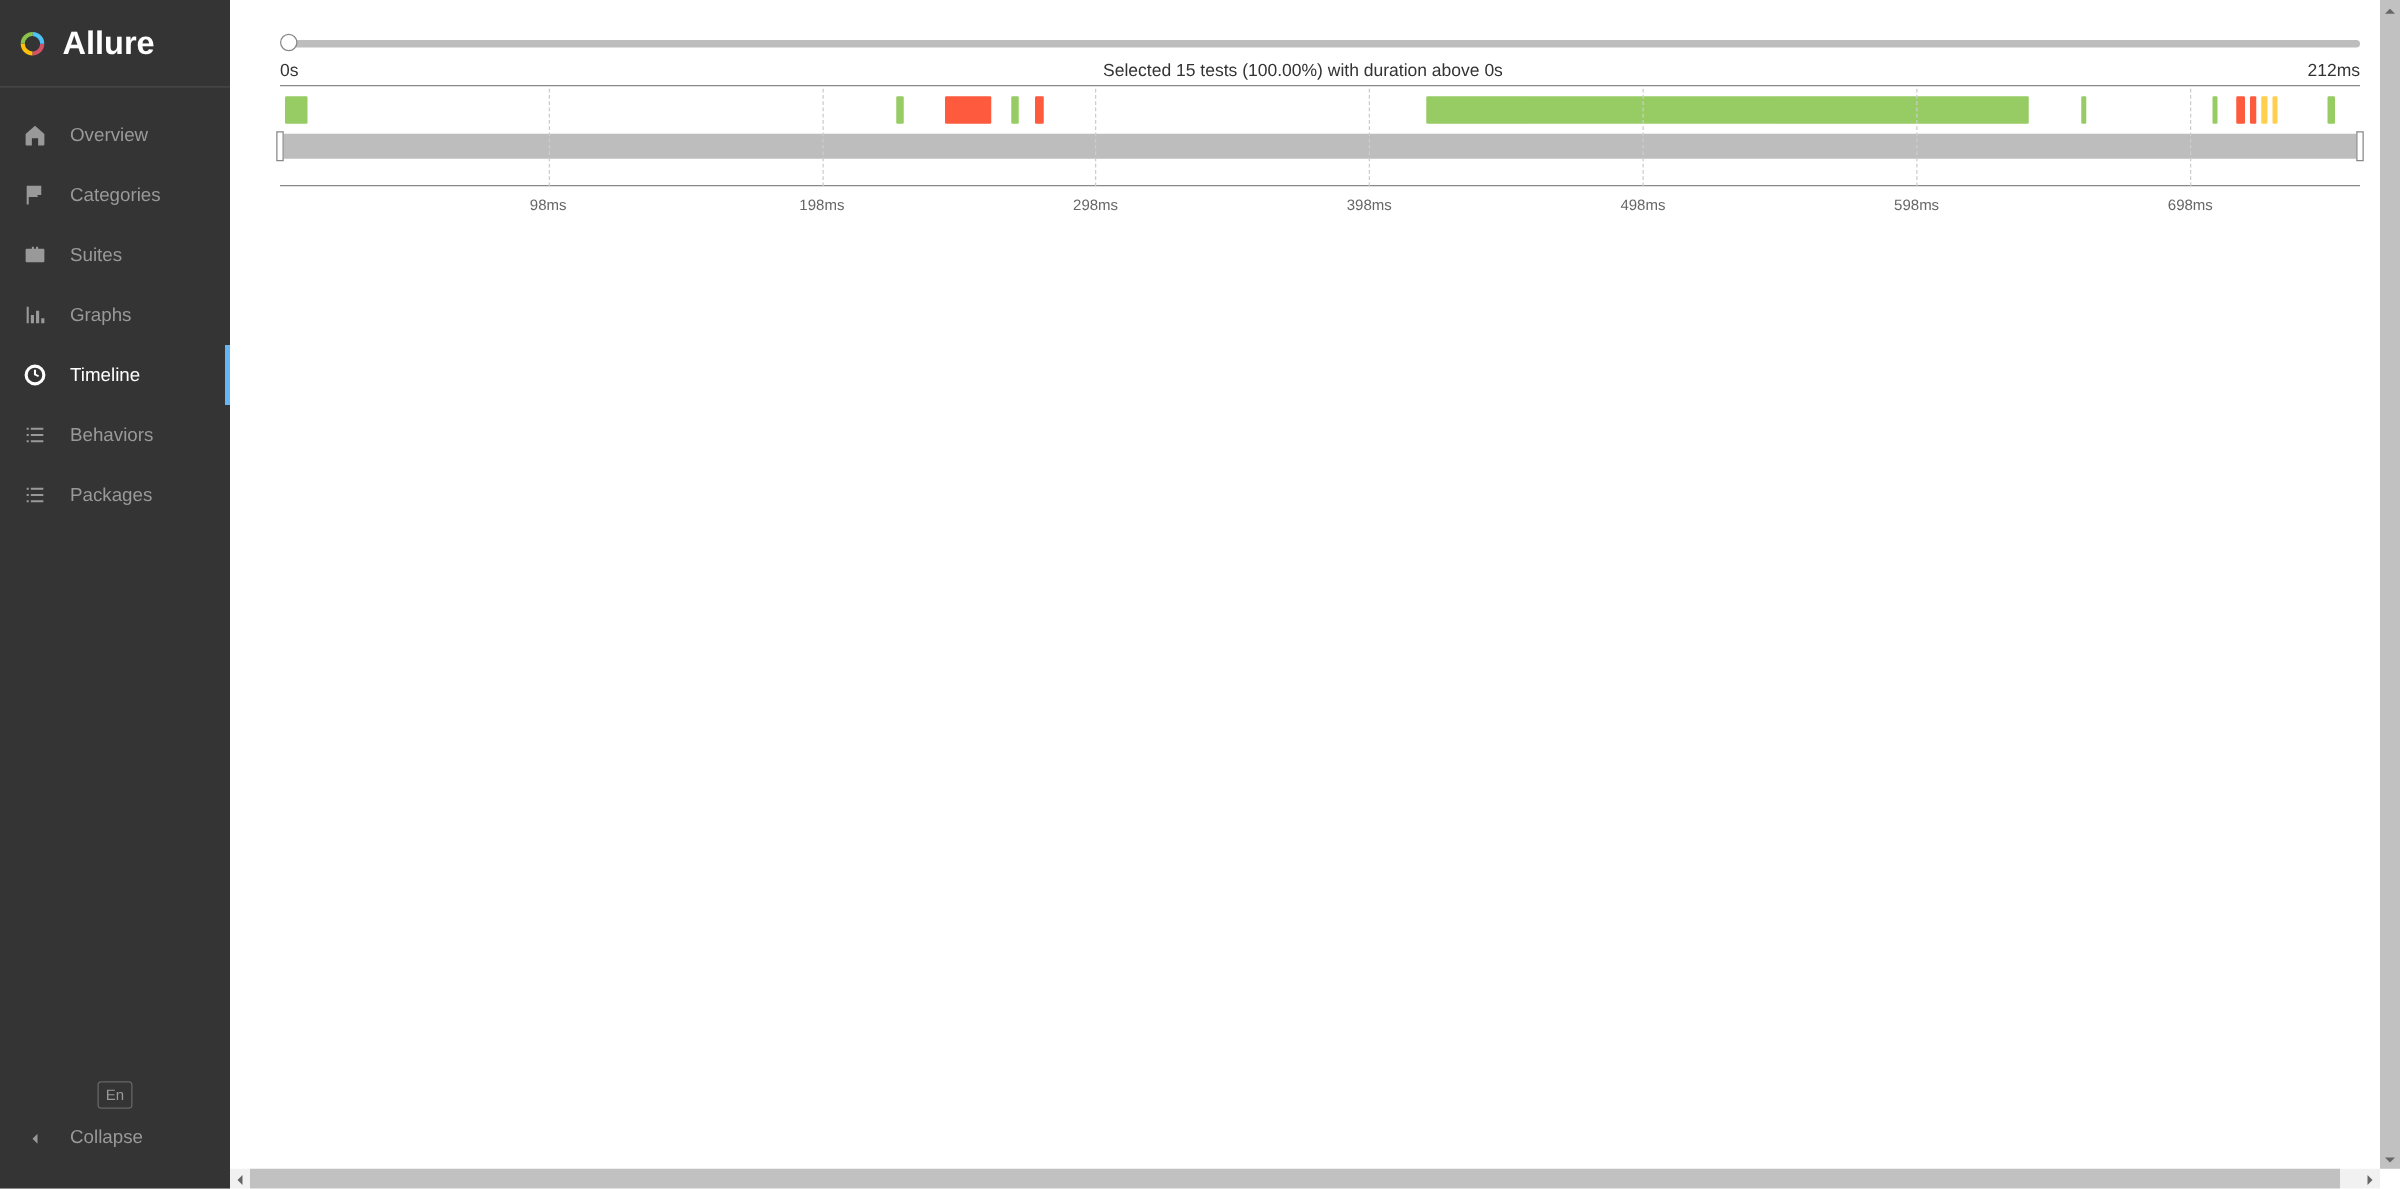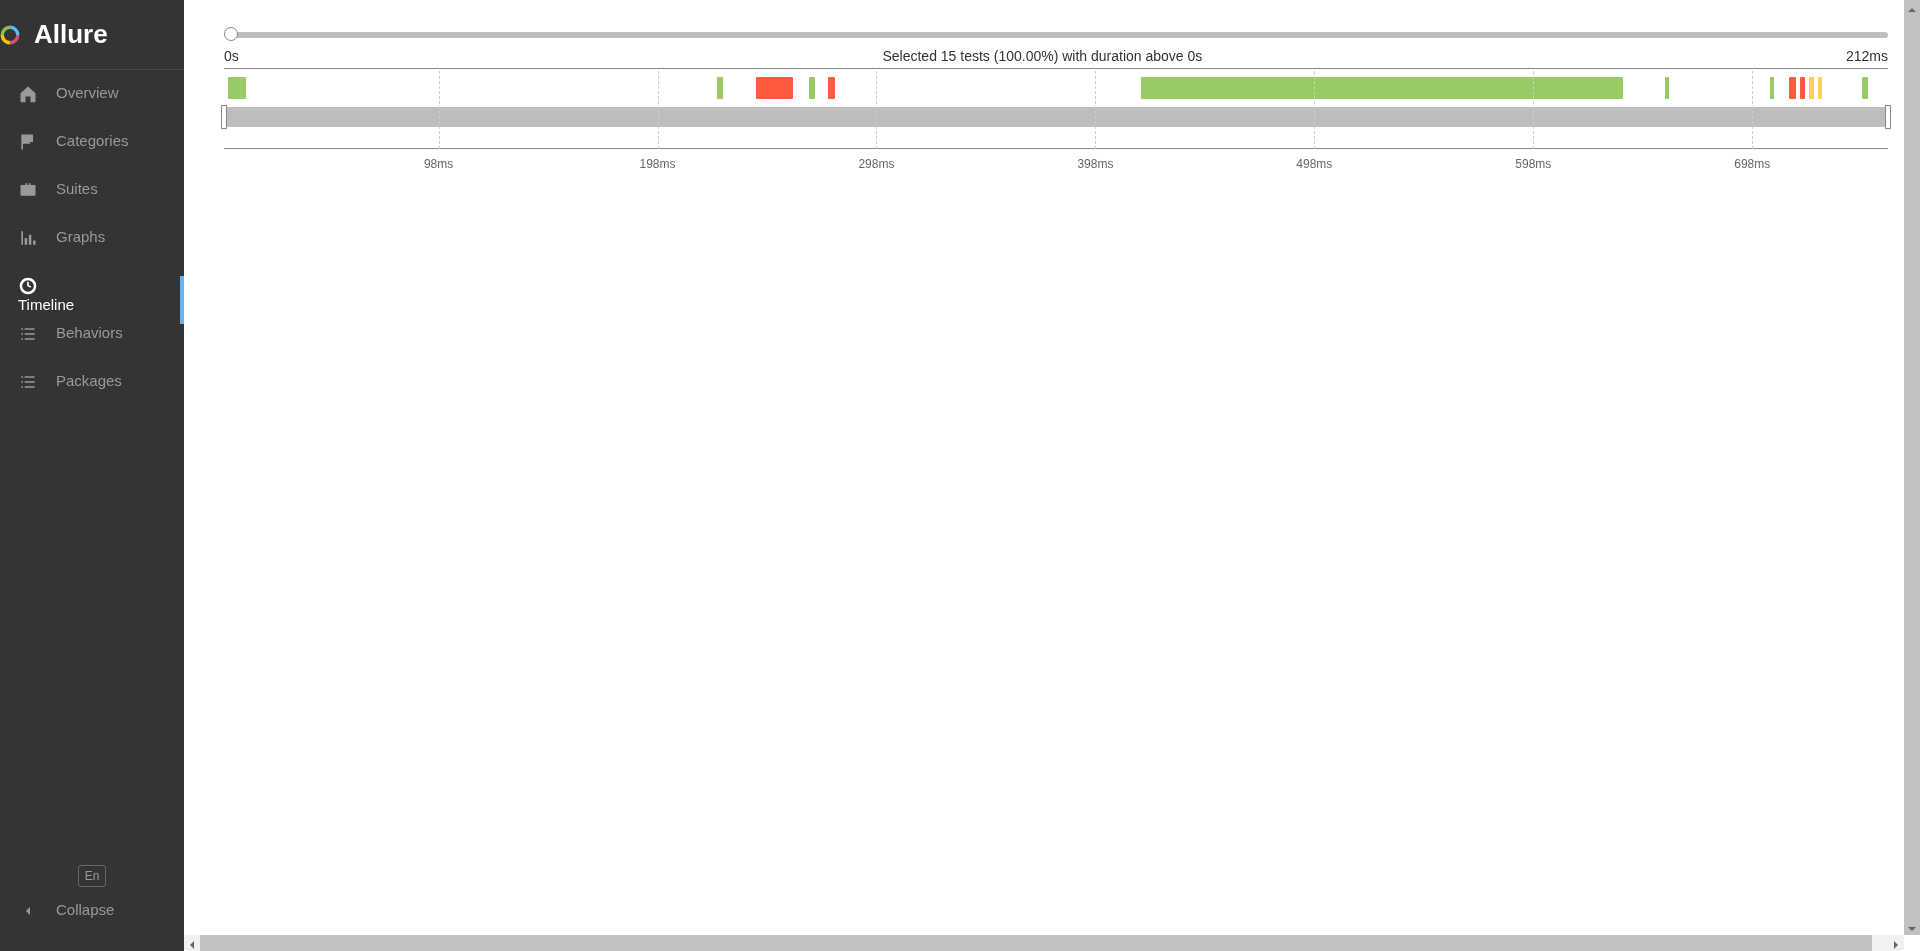--- a/index.html
+++ b/index.html
@@ -18,42 +18,42 @@
       background: #343434;
       display: flex;
       flex-direction: column;
       color: #999;
       flex-shrink: 0;
     }
     .logo-area {
       display: flex;
       align-items: center;
       height: 70px;
-      padding: 0 12px 0 0;
+      padding: 0 12px 0 16px;
       border-bottom: 1px solid #4a4a4a;
     }
     .logo-svg { width: 34px; height: 34px; }
     .logo-text {
       color: #fff;
       font-size: 26px;
       font-weight: 700;
       margin-left: 14px;
     }
     .nav-list { list-style: none; padding-top: 14px; flex: 1; }
     .nav-item {
       display: flex;
-      align-items: flex-start;
+      align-items: center;
       height: 48px;
       padding: 0 18px;
       cursor: pointer;
       color: #999;
       font-size: 15px;
       position: relative;
     }
-    .nav-item.active { color: #fff; flex-direction: column; }
+    .nav-item.active { color: #fff; }
     .nav-item.active::after {
       content: "";
       position: absolute;
       right: 0;
       top: 0;
       bottom: 0;
       width: 4px;
       background: #64b5f6;
     }
     .nav-icon {

